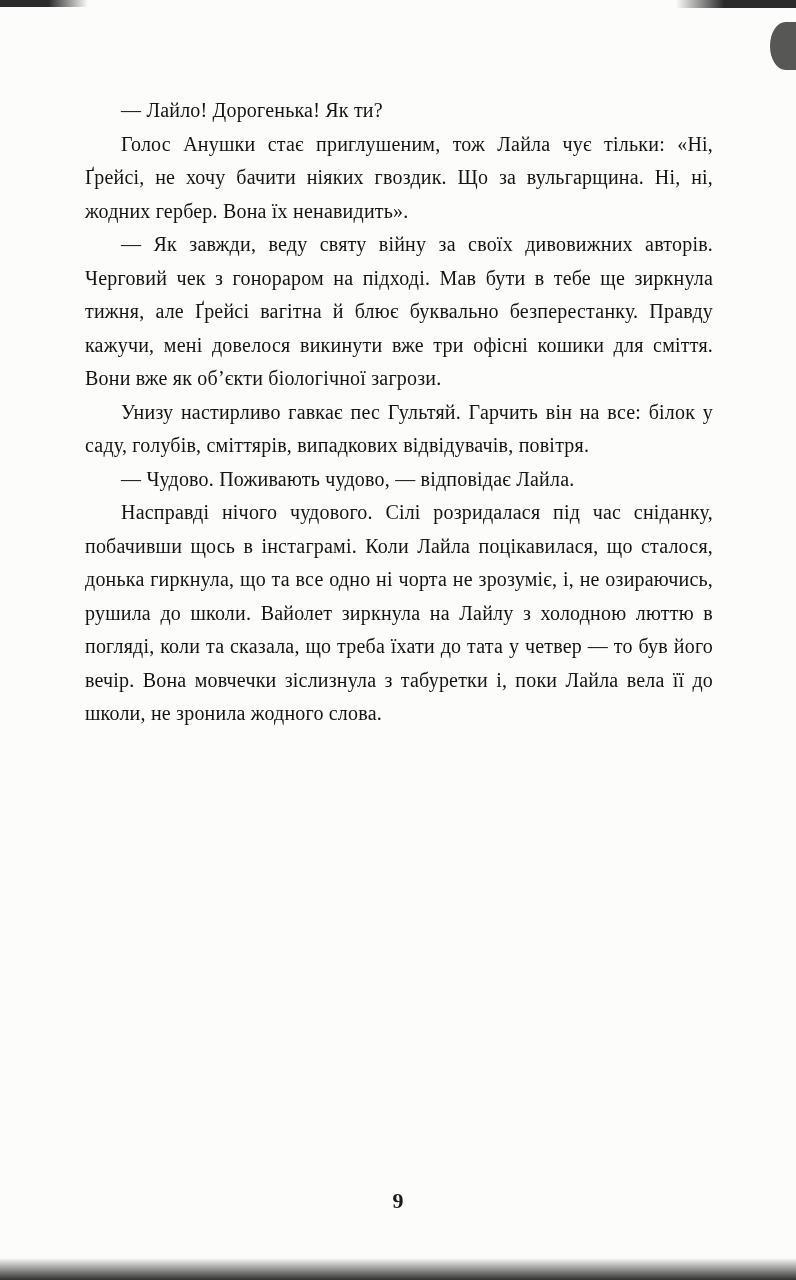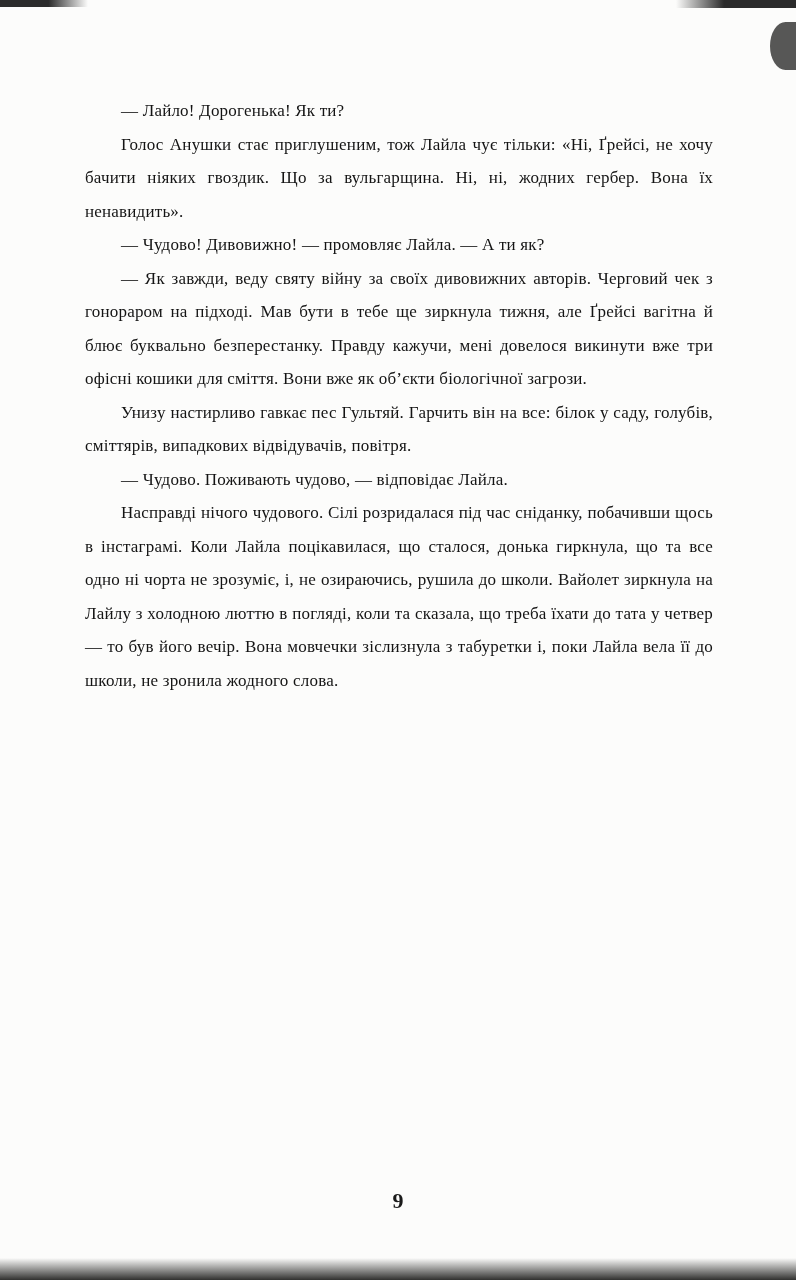--- a/index.html
+++ b/index.html
@@ -19,21 +19,21 @@
     position: absolute;
     inset: 0;
     background: #fcfcfb;
   }
   .text-block {
     position: absolute;
     left: 85px;
     top: 94px;
     width: 628px;
     text-align: justify;
-    font-size: 17px;
+    font-size: 20px;
     line-height: 33.5px;
     letter-spacing: 0.2px;
   }
   .text-block p {
     margin: 0;
     text-indent: 36px;
   }
   .text-block .italic {
   }
   .page-number {
@@ -86,21 +86,20 @@
 <body>
 
 <div class="page">
   <div class="artifact artifact-top-left"></div>
   <div class="artifact artifact-top-right"></div>
   <div class="artifact artifact-top-right-blob"></div>
 
   <div class="text-block">
       <p><span>— Лайло! Дорогенька! Як ти?</span></p>
       <p><span>Голос Анушки стає приглушеним, тож Лайла чує тільки: </span><span class="italic">«Ні, Ґрейсі, не хочу бачити ніяких гвоздик. Що за вульгарщина. Ні, ні, жодних гербер. Вона їх ненавидить».</span></p>
-      <p><span>— Чудово! Дивовижно! — промовляє Лайла. — А ти як?</span></p>
       <p><span>— Як завжди, веду святу війну за своїх дивовижних авторів. Черговий чек з гонораром на підході. Мав бути в тебе ще зиркнула тижня, але Ґрейсі вагітна й блює буквально безперестанку. Правду кажучи, мені довелося викинути вже три офісні кошики для сміття. Вони вже як об’єкти біологічної загрози.</span></p>
       <p><span>Унизу настирливо гавкає пес Гультяй. Гарчить він на все: білок у саду, голубів, сміттярів, випадкових відвідувачів, повітря.</span></p>
       <p><span>— Чудово. Поживають чудово, — відповідає Лайла.</span></p>
       <p><span>Насправді нічого чудового. Сілі розридалася під час сніданку, побачивши щось в інстаграмі. Коли Лайла поцікавилася, що сталося, донька гиркнула, що та все одно ні чорта не зрозуміє, і, не озираючись, рушила до школи. Вайолет зиркнула на Лайлу з холодною люттю в погляді, коли та сказала, що треба їхати до тата у четвер — то був його вечір. Вона мовчечки зіслизнула з табуретки і, поки Лайла вела її до школи, не зронила жодного слова.</span></p>
     </div>
 
   <div class="page-number">9</div>
 
   <div class="artifact artifact-bottom"></div>
 </div>

